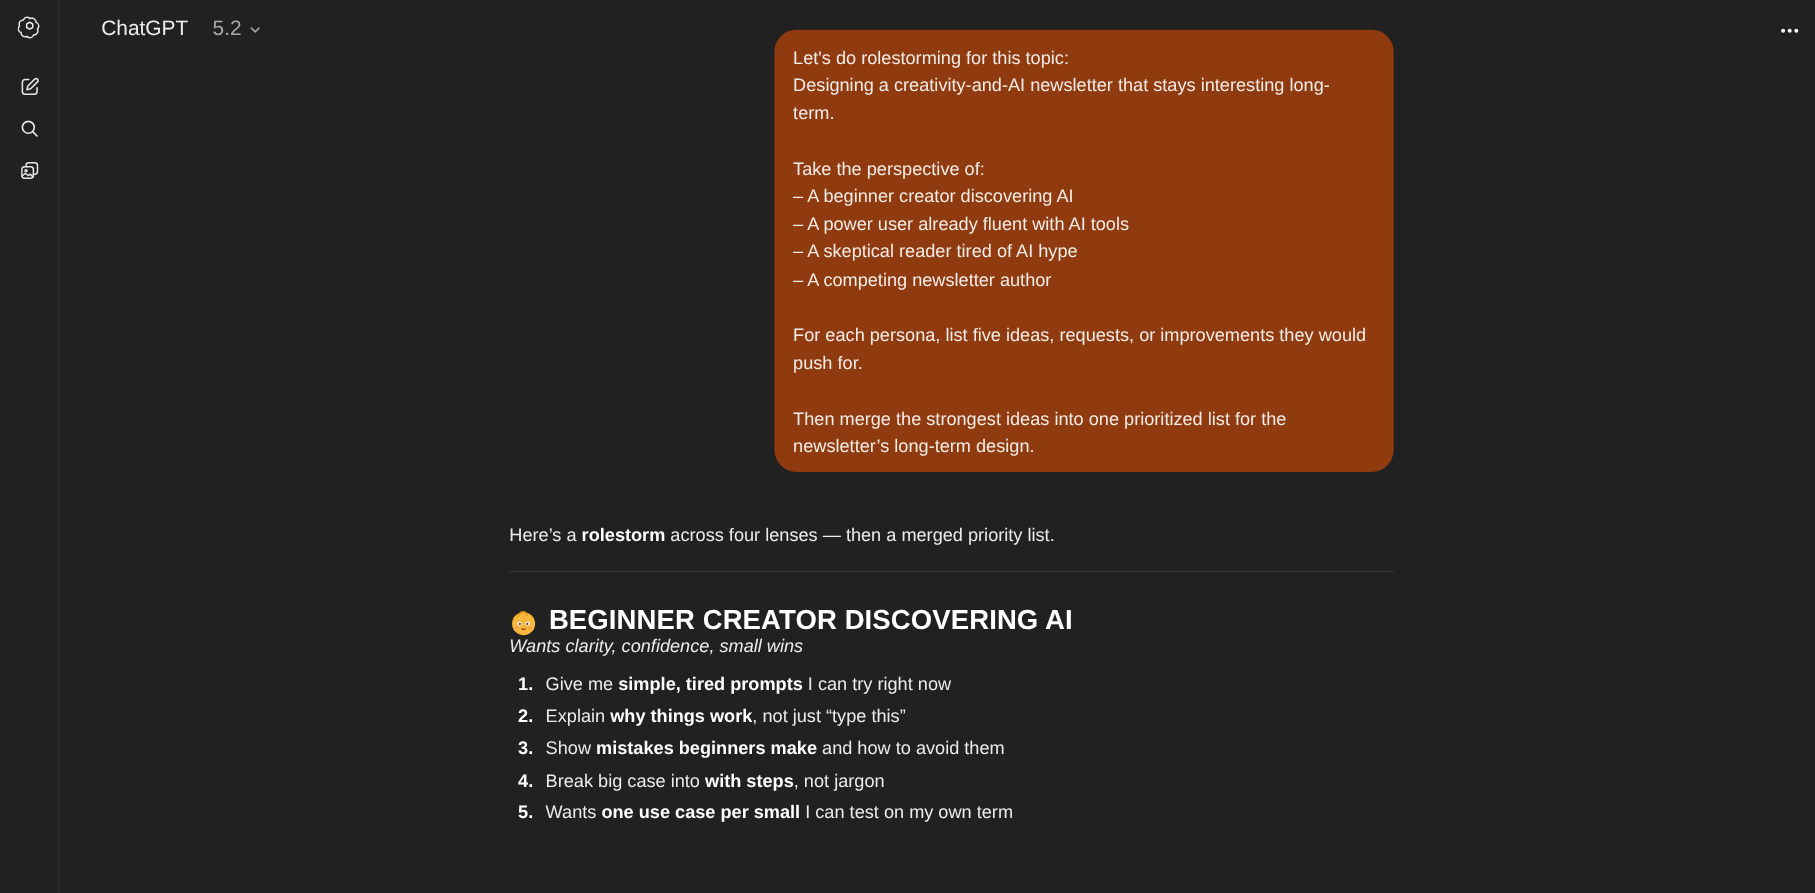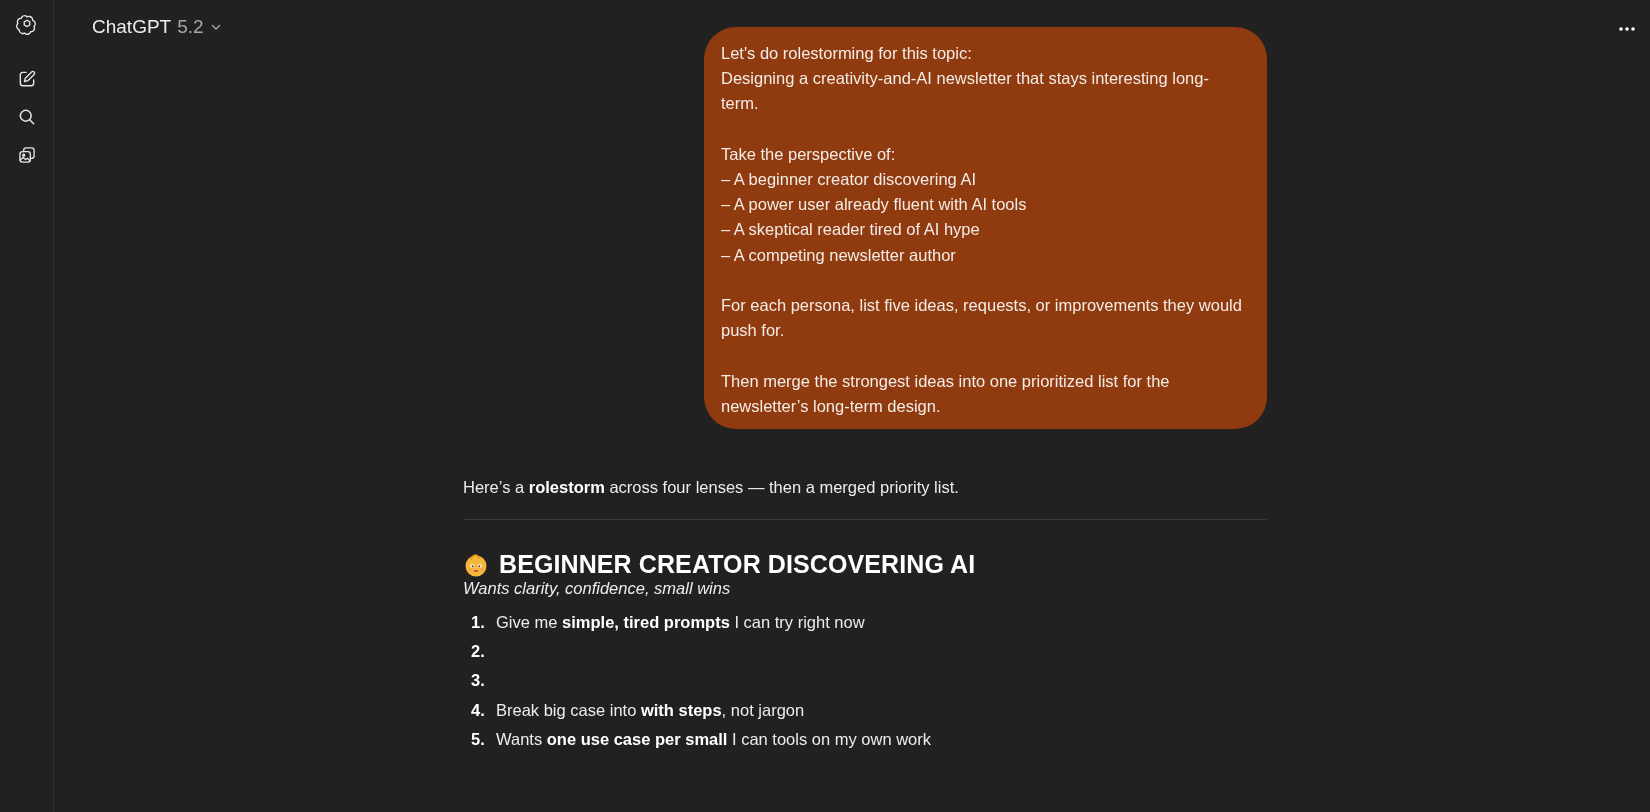--- a/index.html
+++ b/index.html
@@ -29,49 +29,49 @@
     .rail-search { position: absolute; top: 101px; left: 9px; }
     .rail-library { position: absolute; top: 139px; left: 9px; }
 
     
     .model-picker {
       position: absolute; left: 86px; top: 12px; height: 30px;
       display: flex; align-items: center; gap: 6px; cursor: pointer;
       padding: 0 6px; border-radius: 8px;
     }
     .model-name { font-size: 19px; color: #ececec; }
-    .model-version { font-size: 19px; color: #a8a8a8; }
+    .model-version { font-size: 19px; color: #a8a8a8; margin-left: 16px; }
     .chev svg { width: 12px; height: 12px; display: block; }
     .more-btn {
       position: absolute; right: 8px; top: 12px; width: 30px; height: 30px;
       display: flex; align-items: center; justify-content: center; cursor: pointer; border-radius: 8px;
     }
     .more-btn svg { width: 18px; height: 6px; }
 
     
     .user-bubble {
       position: absolute; left: 704px; top: 27px; width: 563px; height: 402px;
       background: #8f3a0f;
-      border-radius: 32px;
+      border-radius: 20px;
       padding: 14px 17px 14px 17px;
       color: #f4ece6;
       font-size: 16.5px; line-height: 25.2px;
       white-space: pre-wrap;
     }
 
     
     .assistant {
       position: absolute; left: 463px; top: 475px; width: 804px;
     }
     .intro { font-size: 16.5px; color: #ececec; line-height: 24px; }
     .intro b { font-weight: 700; color: #ffffff; margin-top: 36px; }
     .divider { height: 1px; background: #3a3a3a; margin: 20px 0 0 0; width: 804px; }
     .section-h {
       margin-top: 30px; font-size: 25px; font-weight: 700; color: #ffffff;
-      display: flex; align-items: center; gap: 10px; letter-spacing: 0.1px;
+      display: flex; align-items: flex-end; gap: 10px; letter-spacing: 0.1px;
     }
     .emoji {
       width: 26px; height: 26px; display: inline-flex; align-items: center; justify-content: center;
     }
     .emoji svg { width: 26px; height: 26px; }
     .subtitle { font-style: italic; font-size: 16.5px; color: #ececec; }
     .list { margin-top: 10px; list-style: none; }
     .list li {
       display: flex; font-size: 16.5px; line-height: 29.2px; color: #ececec;
     }
@@ -180,27 +180,29 @@
 
     <p class="subtitle">Wants clarity, confidence, small wins</p>
 
     <ol class="list">
       <li>
         <span class="num">1.</span>
         <span><span>Give me </span><b>simple, tired prompts</b><span> I can try right now</span></span>
       </li>
       <li>
         <span class="num">2.</span>
+        <span><span>Explain </span><b>why things work</b><span>, not just “type this”</span></span>
       </li>
       <li>
         <span class="num">3.</span>
+        <span><span>Show </span><b>mistakes beginners make</b><span> and how to avoid them</span></span>
       </li>
       <li>
         <span class="num">4.</span>
         <span><span>Break big case into </span><b>with steps</b><span>, not jargon</span></span>
       </li>
       <li>
         <span class="num">5.</span>
-        <span><span>Wants </span><b>one use case per small</b><span> I can tools on my own work</span></span>
+        <span><span>Wants </span><b>one use case per small</b><span> I can test on my own term</span></span>
       </li>
     </ol>
   </div>
 </div>
 
 </body></html>

